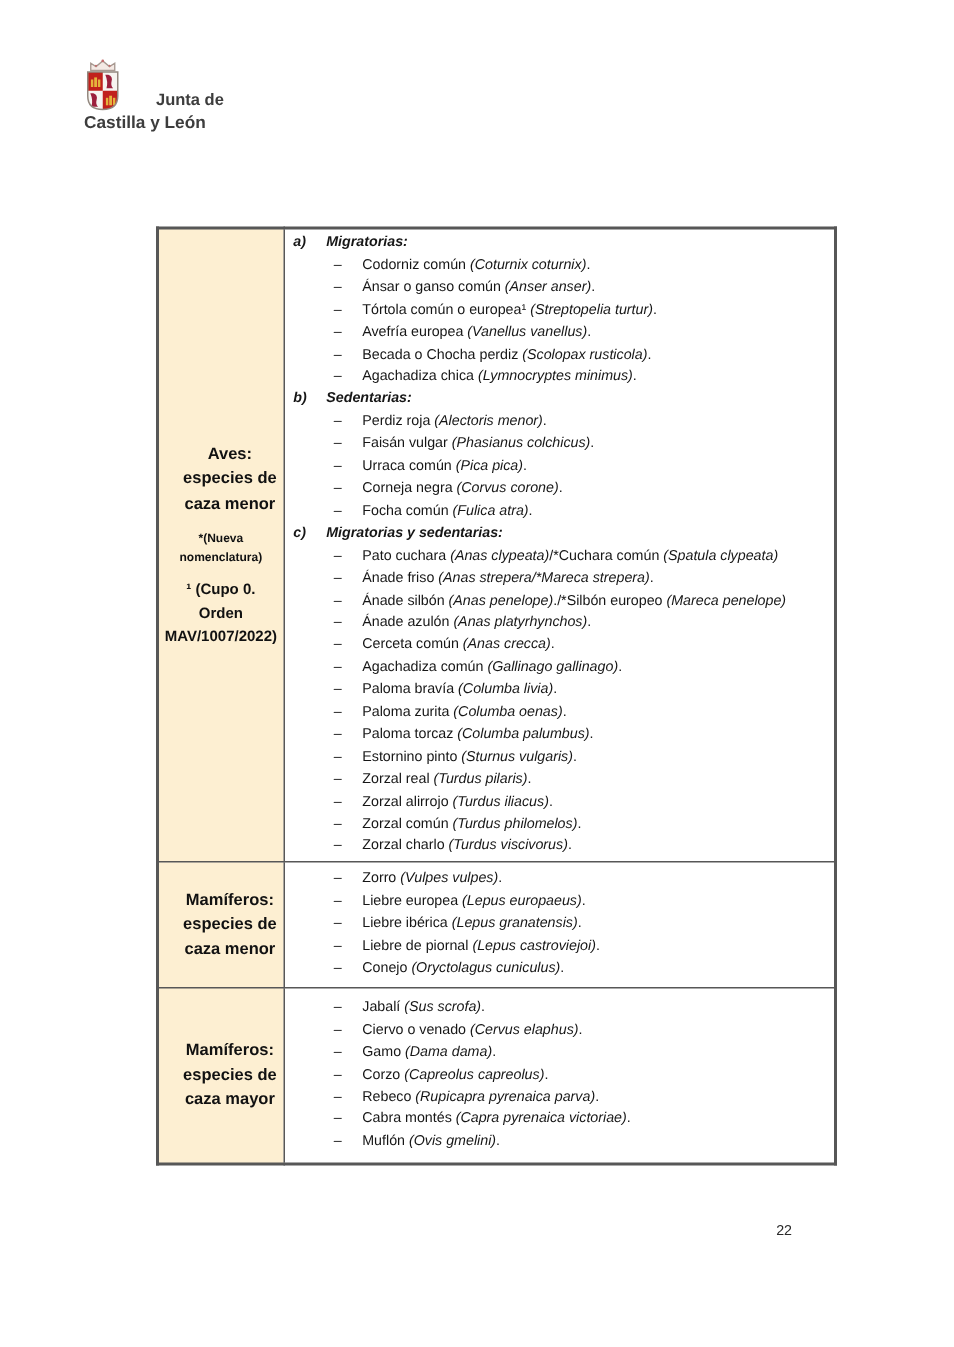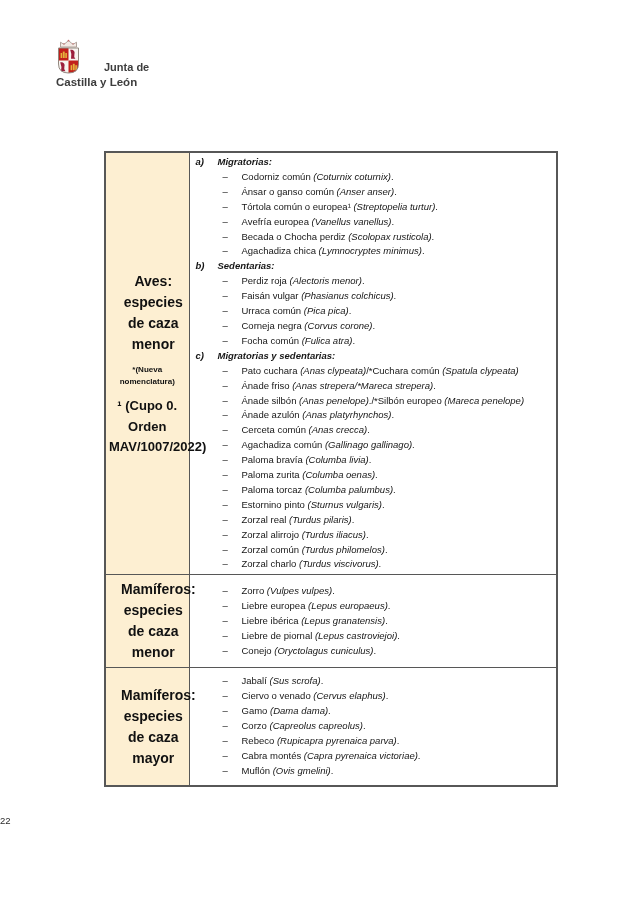--- a/index.html
+++ b/index.html
@@ -30,35 +30,35 @@
   table.species{
     position:absolute;left:104px;top:151px;width:454px;
     border-collapse:collapse;border:2px solid var(--table-border);
     table-layout:fixed;
   }
   .species td{border:1px solid var(--table-border);vertical-align:middle;}
   td.rowhead{
     width:84px;background:var(--header-cream);text-align:center;
     padding:4px 3px;box-sizing:border-box;
   }
-  .rh-0{font-weight:bold;font-size:14px;line-height:1.5;color:#111;margin-left:12px;}
+  .rh-0{font-weight:bold;font-size:11px;line-height:1.5;color:#111;margin-left:12px;}
   .rh-1{font-weight:bold;font-size:8px;line-height:1.55;color:#111;margin-top:9px;}
-  .rh-2{font-weight:bold;font-size:13px;line-height:1.55;color:#111;margin-top:8px;}
+  .rh-2{font-weight:bold;font-size:10px;line-height:1.55;color:#111;margin-top:8px;}
   td.content{padding:2px 2px 2px 0;font-size:9.5px;color:#161616;}
   tr.row-1 td.content{padding-top:4px;padding-bottom:4px;}
   tr.row-2 td.content{padding-top:6px;padding-bottom:6px;}
   .group-head{display:flex;line-height:14.9px;font-weight:bold;font-style:italic;}
   .glabel{padding-left:6px;width:22px;flex:0 0 auto;}
   .gtitle{white-space:nowrap;}
   .item{display:flex;line-height:14.9px;}
   .dash{margin-left:33px;width:19px;flex:0 0 auto;}
   .itext{white-space:nowrap;}
   .itext i{font-style:italic;}
   
-  .pagenum{position:absolute;left:0;top:815px;width:528px;text-align:left;font-size:9.5px;color:#2a2a2a;}
+  .pagenum{position:absolute;left:0;top:815px;width:528px;text-align:right;font-size:9.5px;color:#2a2a2a;}
   .scan{position:absolute;right:1px;top:914px;font-size:9.5px;color:#3c3c3c;white-space:nowrap;}
 </style>
 </head>
 <body>
 
 <div class="sheet">
 
   <div class="logo">
     <div class="logo-top">
       <svg width="25" height="36" viewBox="0 0 25 36">

